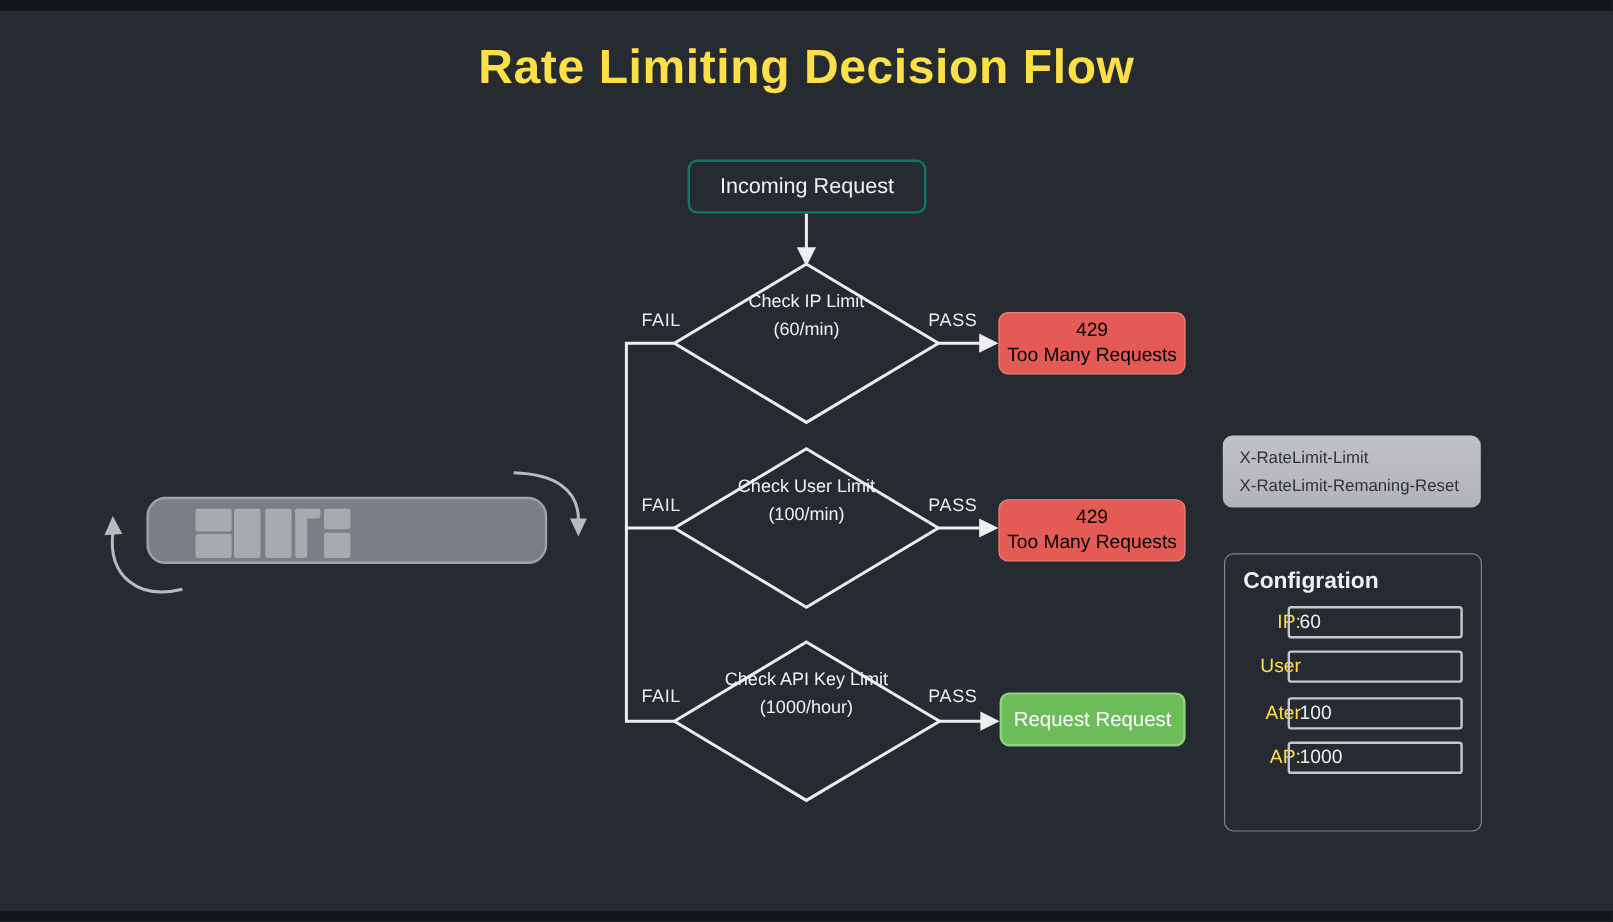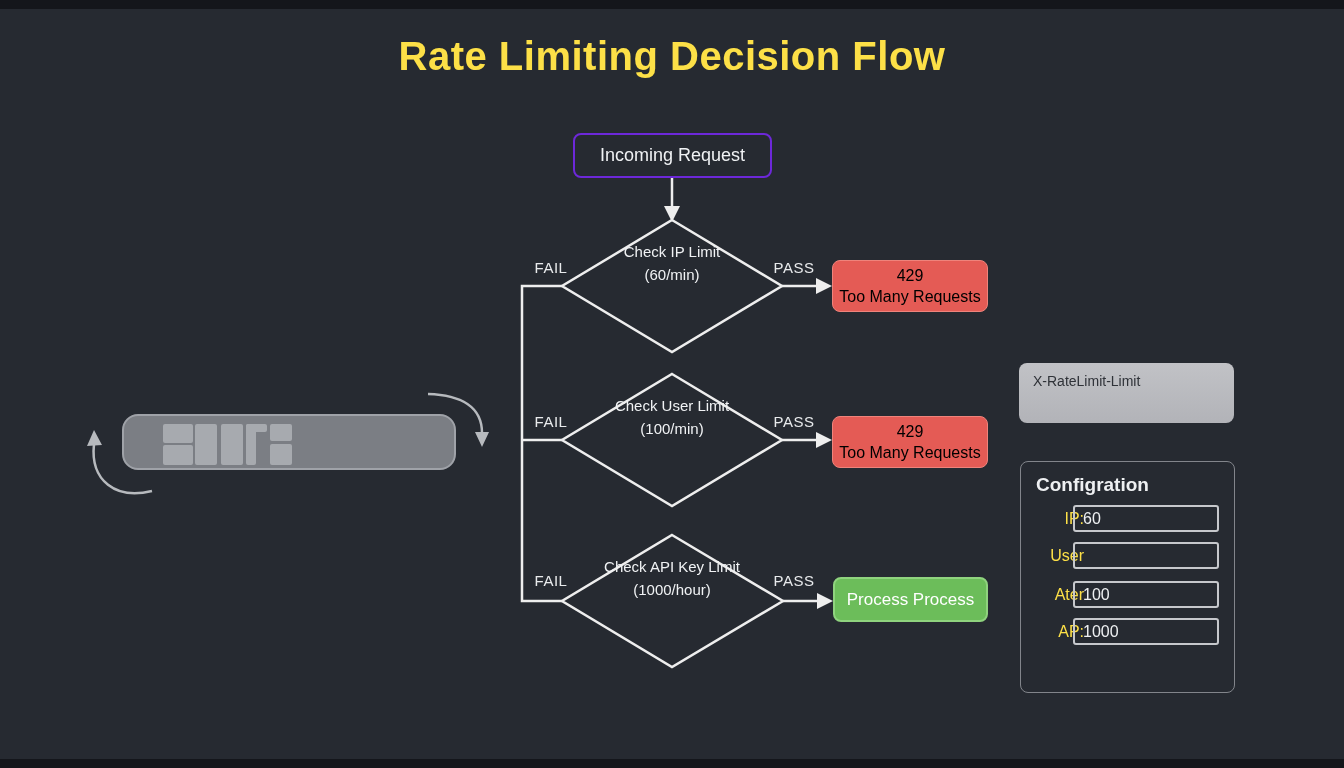--- a/index.html
+++ b/index.html
@@ -22,21 +22,21 @@
   }
 
   svg.wires { position: absolute; top: 0; left: 0; }
 
   .node-box {
     position: absolute; display: flex; align-items: center; justify-content: center;
     text-align: center;
   }
   .start-box {
     left: 573px; top: 133px; width: 199px; height: 45px;
-    border: 2px solid #6d28d9; border-radius: 8px;
+    border: 2px solid #0f766e; border-radius: 8px;
     font-size: 18px; color: #f0f2f4;
   }
   .diamond-label {
     position: absolute; width: 230px; display: flex; flex-direction: column;
     align-items: center; justify-content: center; text-align: left;
     font-size: 15px; line-height: 23px; color: #f0f2f4;
   }
   .dl-1 { left: 557px; top: 240px; }
   .dl-2 { left: 557px; top: 394px; }
   .dl-3 { left: 557px; top: 555px; }
@@ -177,36 +177,37 @@
 
 <div class="result-box result-red r-1">
   <span>429</span>
   <span>Too Many Requests</span>
 </div>
 <div class="result-box result-red r-2">
   <span>429</span>
   <span>Too Many Requests</span>
 </div>
 <div class="result-green">
-  <span>Process Process</span>
+  <span>Request Request</span>
 </div>
 
 <div class="window-bar">
   <div class="seg s1a"></div>
   <div class="seg s1b"></div>
   <div class="seg s2"></div>
   <div class="seg s3"></div>
   <div class="seg s4v"></div>
   <div class="seg s4a"></div>
   <div class="seg s5a"></div>
   <div class="seg s5b"></div>
 </div>
 
 <div class="headers-chip">
   <div>X-RateLimit-Limit</div>
+  <div>X-RateLimit-Remaning-Reset</div>
 </div>
 
 <div class="config-panel">
   <div class="config-title">Configration</div>
 
   <div class="cfg-row row-ip">
     <span class="lbl">IP:</span>
     <input type="text" value="60" style="">
   </div>
   <div class="cfg-row row-user">

